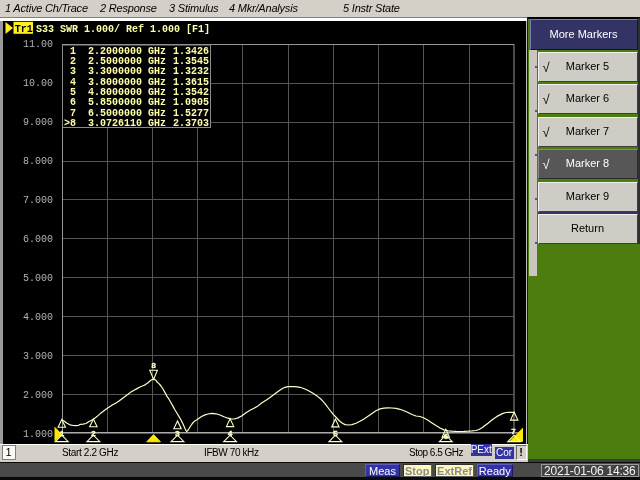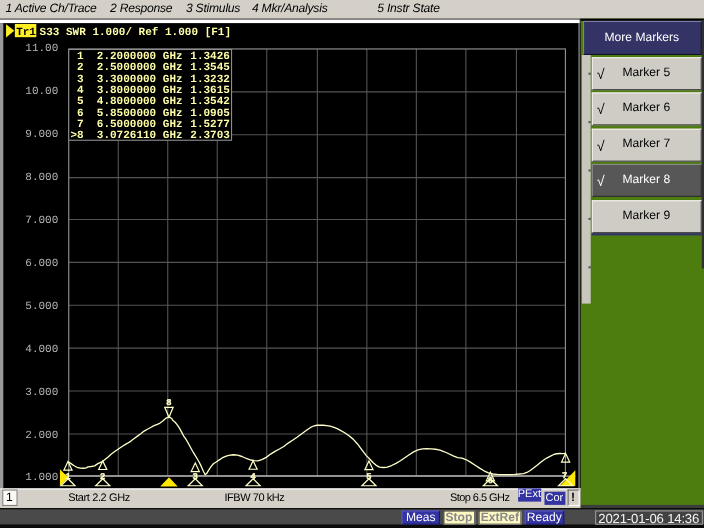--- a/index.html
+++ b/index.html
@@ -143,20 +143,21 @@
     <div class="blk" style="left:6.8px;top:180.2px;width:1.8px;height:2.2px;background:#5a5a5a;"></div>
     <div class="blk" style="left:6.8px;top:224.5px;width:1.8px;height:2.2px;background:#5a5a5a;"></div>
     <div class="blk" style="left:109.5px;top:0.6px;width:2.5px;height:226px;background:#303030;"></div>
     <div class="skey" style="top:34.6px;"><span class="chk">√</span>Marker 5</div>
     <div class="skey" style="top:67.1px;"><span class="chk">√</span>Marker 6</div>
     <div class="skey" style="top:99.6px;"><span class="chk">√</span>Marker 7</div>
     <div class="skey pressed" style="top:132.1px;"><span class="chk">√</span>Marker 8</div>
     <div class="skey" style="top:164.6px;">Marker 9</div>
     <div id="navysep" class="blk"></div>
     <div class="blk" style="left:0;top:441.2px;width:112px;height:3px;background:#3c3c3c;"></div>
+    <div class="skey" style="top:197.1px;">Return</div>
   </div>
 
   <div id="sline" class="abs"></div>
   <div id="statusbar" class="abs"></div>
   <div id="sbot" class="abs"></div>
   <div class="abs sbox sblue" style="left:365px;width:35px;">Meas</div>
   <div class="abs sbox sdim" style="left:402.5px;width:29.5px;">Stop</div>
   <div class="abs sbox sdim" style="left:435px;width:39px;">ExtRef</div>
   <div class="abs sbox sblue" style="left:476.5px;width:36.5px;">Ready</div>
   <div class="abs sbox sdim" style="left:516px;width:17px;margin-top:34px;">Svc</div>

